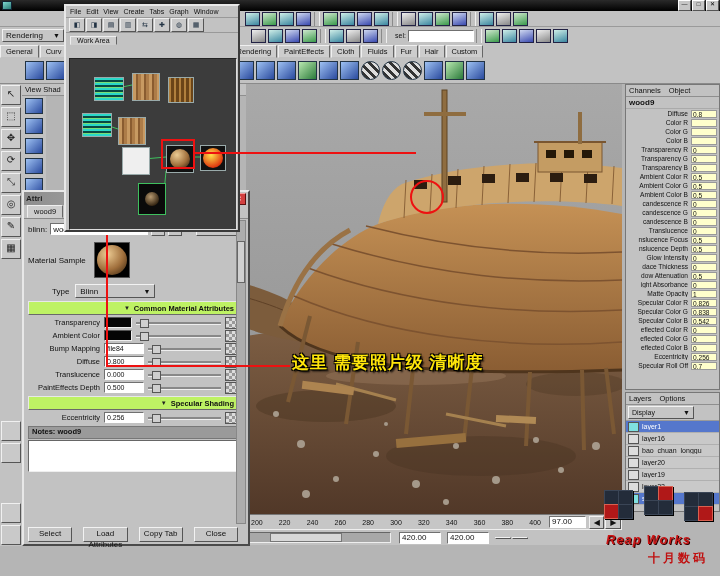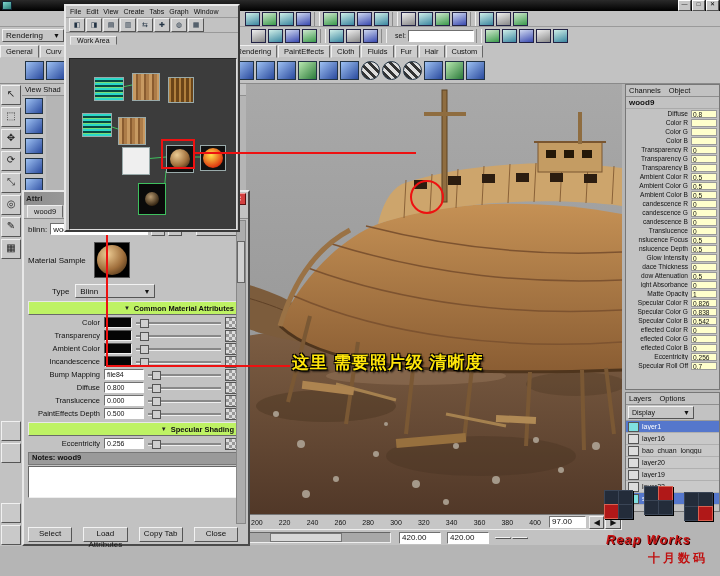--- a/index.html
+++ b/index.html
@@ -629,59 +629,41 @@
         <span class="t8">Blinn</span>
           <span class="t7">▼</span>
       </div>
     </div>
     <div class="sect">
       <span class="tri">▼</span>
       <span>Common Material Attributes</span>
     </div>
     <div>
 
+
         <div class="ae-row has-swatch">
-          <span class="ae-lbl">Color</span>
+          <span class="ae-lbl">Transparency</span>
           <span class="ae-sw"></span>
 
           <span class="slider">
             <span class="knob"></span>
           </span>
           <span class="mapbtn"></span>
         </div>
 
         <div class="ae-row has-swatch">
-          <span class="ae-lbl">Transparency</span>
+          <span class="ae-lbl">Ambient Color</span>
           <span class="ae-sw"></span>
 
           <span class="slider">
             <span class="knob"></span>
           </span>
           <span class="mapbtn"></span>
         </div>
 
-        <div class="ae-row has-swatch">
-          <span class="ae-lbl">Ambient Color</span>
-          <span class="ae-sw"></span>
-
-          <span class="slider">
-            <span class="knob"></span>
-          </span>
-          <span class="mapbtn"></span>
-        </div>
-
-        <div class="ae-row has-swatch">
-          <span class="ae-lbl">Incandescence</span>
-          <span class="ae-sw"></span>
-
-          <span class="slider">
-            <span class="knob"></span>
-          </span>
-          <span class="mapbtn"></span>
-        </div>
 
         <div class="ae-row">
           <span class="ae-lbl">Bump Mapping</span>
 
           <span class="field ae-fld">file84</span>
           <span class="slider">
             <span class="knob"></span>
           </span>
           <span class="mapbtn"></span>
         </div>

